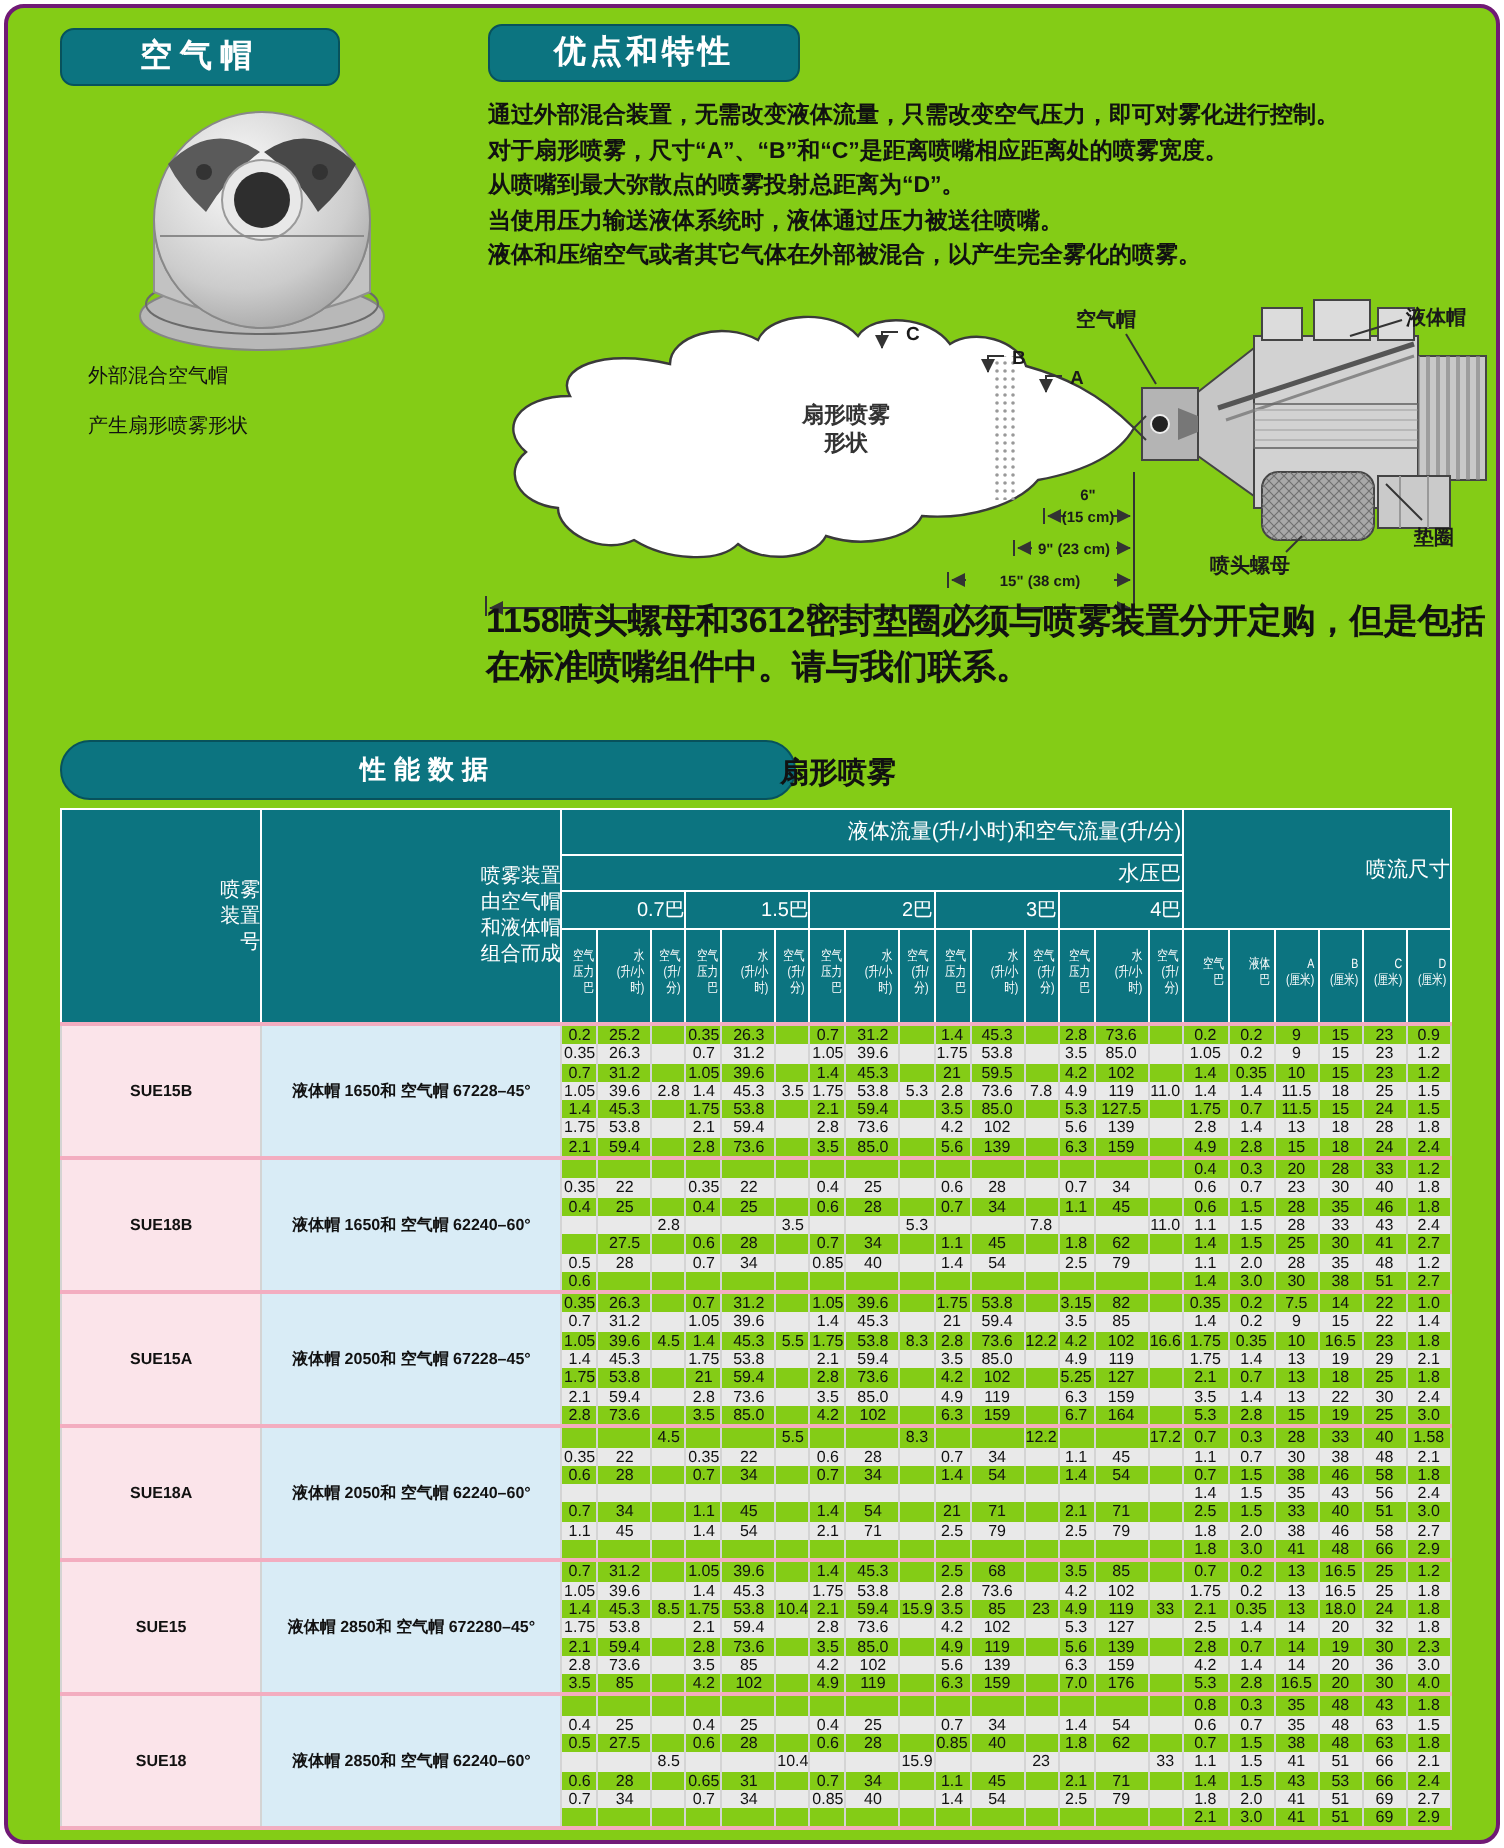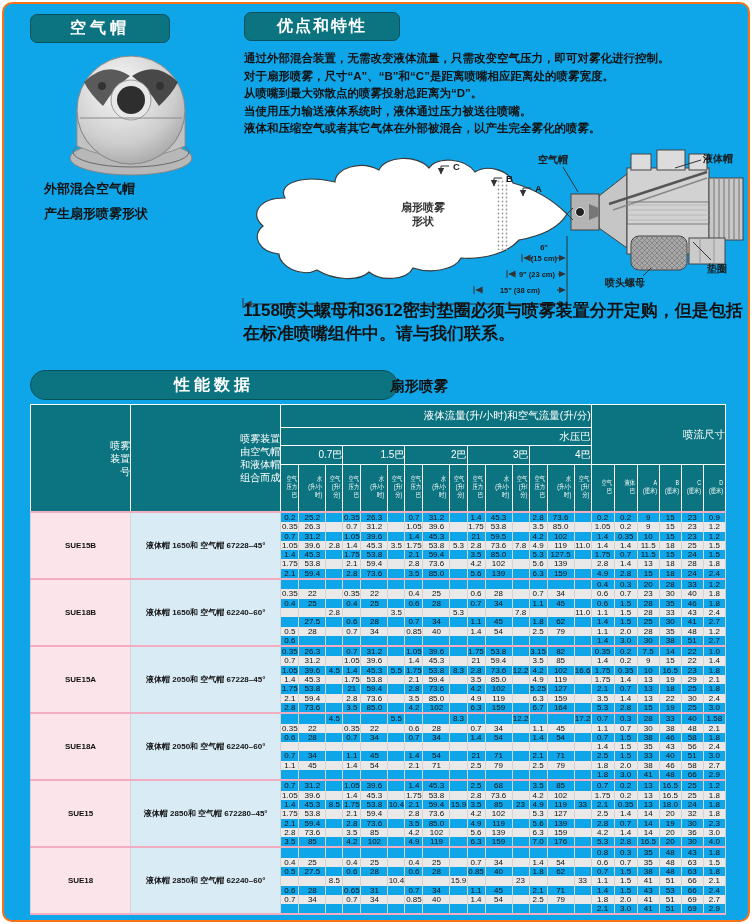--- a/index.html
+++ b/index.html
@@ -1,24 +1,24 @@
 <!DOCTYPE html>
 <html style="--teal: #0c7480; --pink: #fbe4ea; --blue: #d9ecf6; --sep: #f3adc0; --stripe: #e9e9e9;"><head>
 <meta charset="utf-8">
 <style>
   :root{ --teal:#0c7480; --pink:#fbe4ea; --blue:#d9ecf6; --sep:#f3adc0; --stripe:#e9e9e9; }
   html,body{margin:0;padding:0;}
   body{width:752px;height:924px;background:#fff;font-family:"Liberation Sans","DejaVu Sans",sans-serif;position:relative;}
-  .page{position:absolute;left:2px;top:2px;width:744px;height:916px;border:2px solid #f97316;border-radius:10px;background:#0ea5e9;}
+  .page{position:absolute;left:2px;top:2px;width:744px;height:916px;border:2px solid #701a75;border-radius:10px;background:#84cc16;}
   .banner{position:absolute;background:var(--teal);color:#fff;font-weight:bold;display:flex;align-items:center;justify-content:center;border-radius:7px;border:1px solid #07525c;box-sizing:border-box;}
   #banner-aircap{left:26px;top:10px;width:140px;height:29px;font-size:16px;letter-spacing:4px;}
   #banner-features{left:240px;top:8px;width:156px;height:29px;font-size:16px;letter-spacing:2px;text-align:right;}
-  #banner-perf{left:26px;top:366px;width:368px;height:30px;font-size:16px;letter-spacing:4px;border-radius:15px;}
+  #banner-perf{left:26px;top:366px;width:368px;height:30px;font-size:13px;letter-spacing:4px;border-radius:15px;}
   #aircap-photo{position:absolute;left:52px;top:48px;width:150px;height:126px;}
-  .aircap-caption{position:absolute;left:40px;top:172px;font-weight:bold;font-size:13px;line-height:25px;color:#111;}
+  .aircap-caption{position:absolute;left:40px;top:172px;font-weight:normal;font-size:10px;line-height:25px;color:#111;}
   .features{position:absolute;left:240px;top:46px;width:510px;font-size:11.5px;font-weight:bold;line-height:17.5px;color:#111;}
   #diagram{position:absolute;left:233px;top:144px;width:514px;height:170px;}
   svg text{font-family:"Liberation Sans","DejaVu Sans",sans-serif;}
   .note{position:absolute;left:239px;top:295px;font-size:17px;font-weight:bold;color:#111;}
   .subtitle{position:absolute;left:386px;top:373px;font-size:14.5px;font-weight:bold;color:#111;}
   #perf-table{position:absolute;left:26px;top:400px;width:696px;border-collapse:collapse;table-layout:fixed;border:1px solid #cfcfcf;border-bottom:2px solid var(--sep);}
   #perf-table th{background:var(--teal);color:#fff;border:1px solid #fff;font-weight:normal;padding:0;vertical-align:middle;text-align:right;}
   .hmain{font-size:10px;line-height:13px;white-space:pre-line;}
   .hspan{font-size:10.5px;height:22px;}
   tr.hrow2 th{height:17px;font-size:10.5px;}

